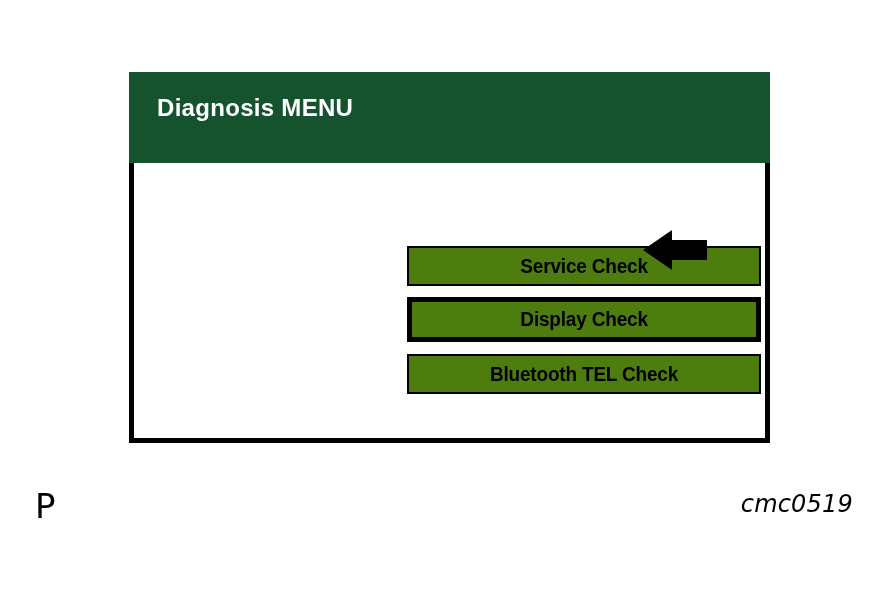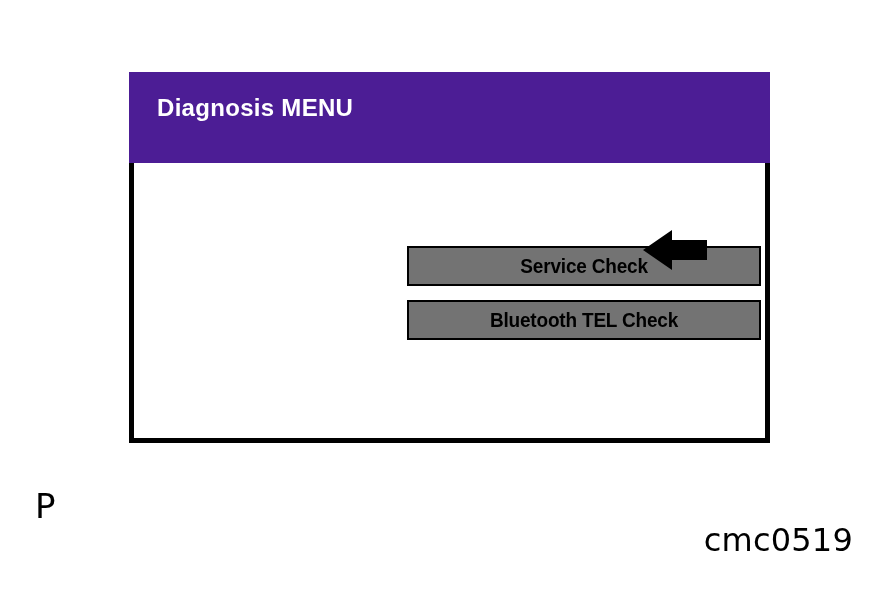--- a/index.html
+++ b/index.html
@@ -28,21 +28,21 @@
     border-top: none;
   }
 
   
   #title-bar {
     position: absolute;
     left: 129px;
     top: 72px;
     width: 641px;
     height: 91px;
-    background: #4c1d95;
+    background: #14532d;
     box-sizing: border-box;
   }
   #title-text {
     position: absolute;
     left: 28px;
     top: 22px;
     color: #ffffff;
     font-size: 24px;
     font-weight: bold;
     letter-spacing: 0.3px;
@@ -55,21 +55,21 @@
     position: absolute;
     left: 273px;
     top: 174px;
     width: 354px;
   }
   .menu-button {
     position: relative;
     box-sizing: border-box;
     width: 354px;
     height: 40px;
-    background: #737373;
+    background: #4d7c0f;
     border: 2px solid #000000;
     margin-bottom: 14px;
     display: flex;
     align-items: center;
     justify-content: center;
   }
   .menu-button.selected {
     border-width: 5px;
     height: 45px;
     margin-top: -3px;
@@ -103,39 +103,43 @@
     left: 35px;
     top: 489px;
     font-size: 34px;
     color: #000000;
     line-height: 1;
     font-family: "DejaVu Sans", sans-serif;
   }
   #figure-code {
     position: absolute;
     right: 33px;
-    top: 524px;
-    font-size: 32px;
+    top: 492px;
+    font-size: 24px;
     color: #000000;
     line-height: 1;
     letter-spacing: 0.2px;
     font-family: "DejaVu Sans", sans-serif;
+    font-style: italic;
   }
 </style>
 </head>
 <body>
 
 <div id="screen">
 
   <div id="menu-list">
 
     <div class="menu-button">
       <span class="menu-label">Service Check</span>
     </div>
 
+    <div class="menu-button selected">
+      <span class="menu-label">Display Check</span>
+    </div>
 
 
 
     <div class="menu-button">
       <span class="menu-label">Bluetooth TEL Check</span>
     </div>
 
   </div>
 </div>
 

